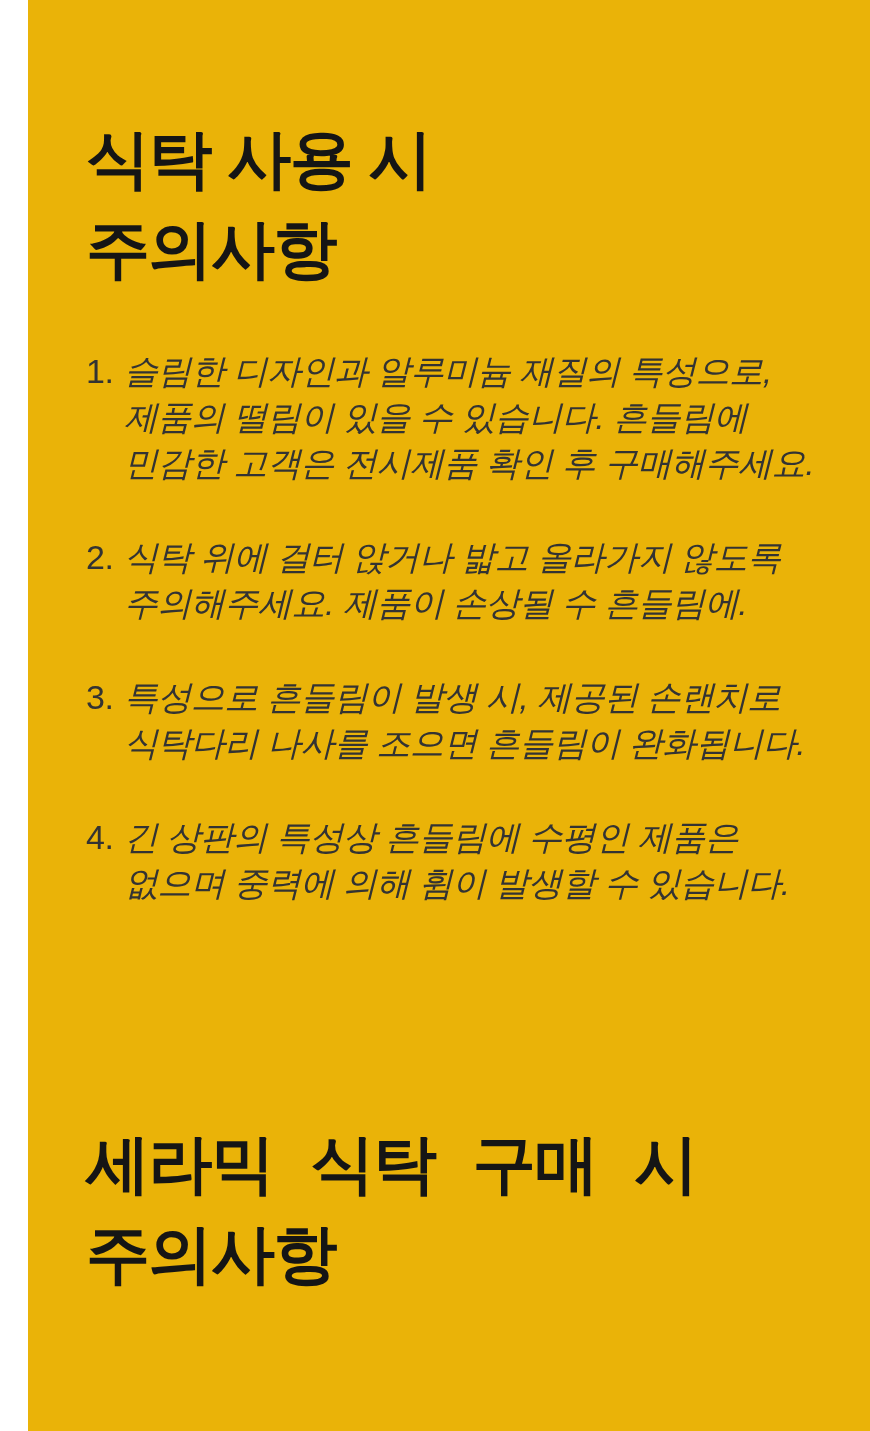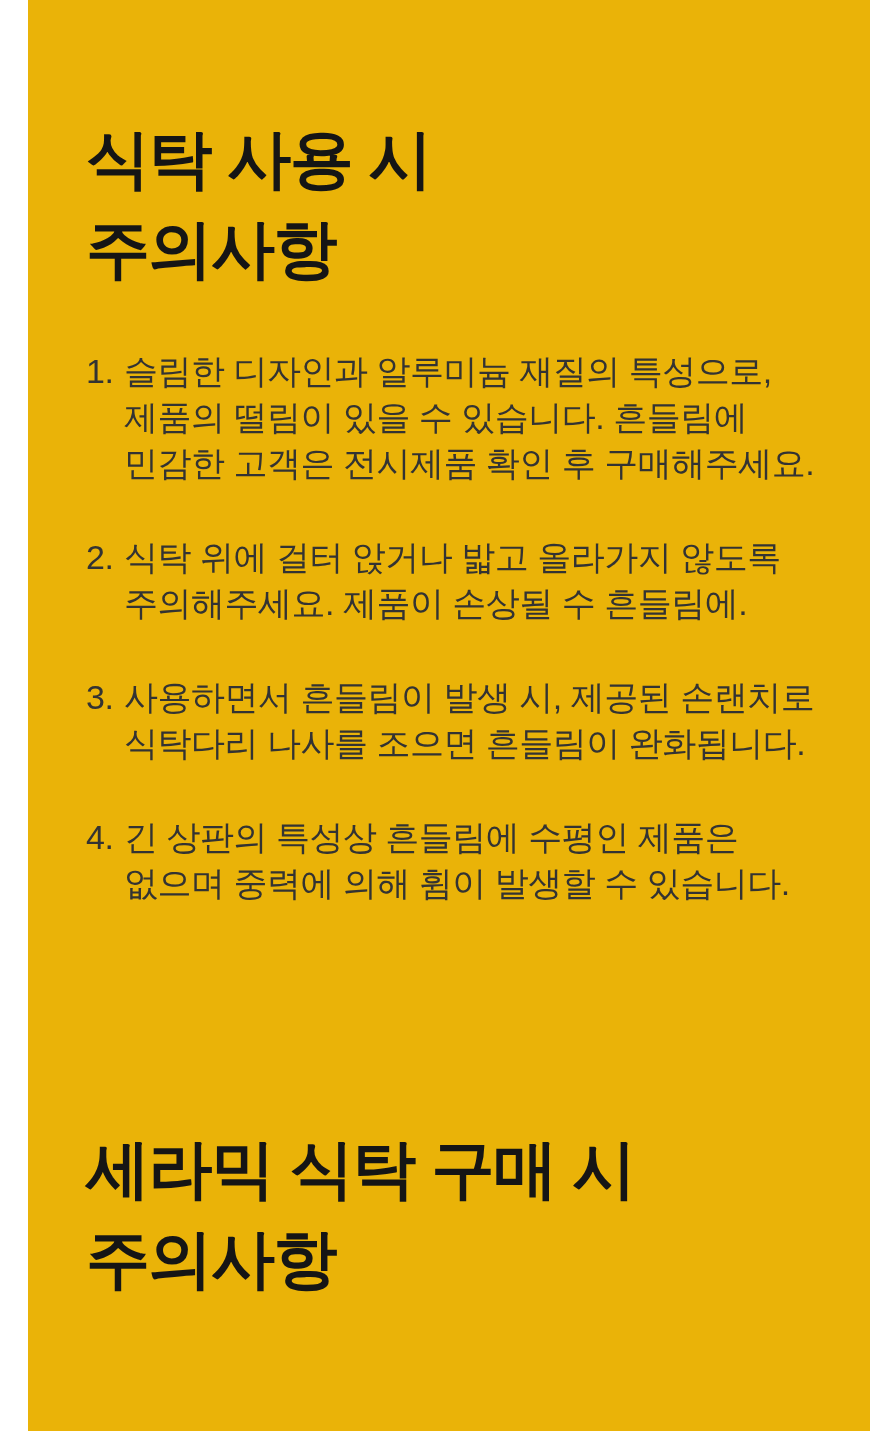--- a/index.html
+++ b/index.html
@@ -44,23 +44,25 @@
   }
   .precaution-item:last-child {
     margin-bottom: 0;
   }
   .item-number {
     flex: 0 0 38px;
   }
   .item-text {
     flex: 1 1 auto;
     white-space: pre-line;
+    font-style: italic;
   }
   .heading-second {
     margin-top: 218px;
+    font-family: Liberation Mono, monospace;
   }
 </style>
 </head>
 <body>
 
 <div class="page">
 
   <section>
     <h1 class="heading">식탁 사용 시
 주의사항</h1>
@@ -72,21 +74,21 @@
 제품의 떨림이 있을 수 있습니다. 흔들림에
 민감한 고객은 전시제품 확인 후 구매해주세요.</span>
       </li>
       <li class="precaution-item">
         <span class="item-number">2.</span>
         <span class="item-text">식탁 위에 걸터 앉거나 밟고 올라가지 않도록
 주의해주세요. 제품이 손상될 수 흔들림에.</span>
       </li>
       <li class="precaution-item">
         <span class="item-number">3.</span>
-        <span class="item-text">사용하면서 흔들림이 발생 시, 제공된 손랜치로
+        <span class="item-text">특성으로 흔들림이 발생 시, 제공된 손랜치로
 식탁다리 나사를 조으면 흔들림이 완화됩니다.</span>
       </li>
       <li class="precaution-item">
         <span class="item-number">4.</span>
         <span class="item-text">긴 상판의 특성상 흔들림에 수평인 제품은
 없으며 중력에 의해 휨이 발생할 수 있습니다.</span>
       </li>
     </ol>
   </section>
 

